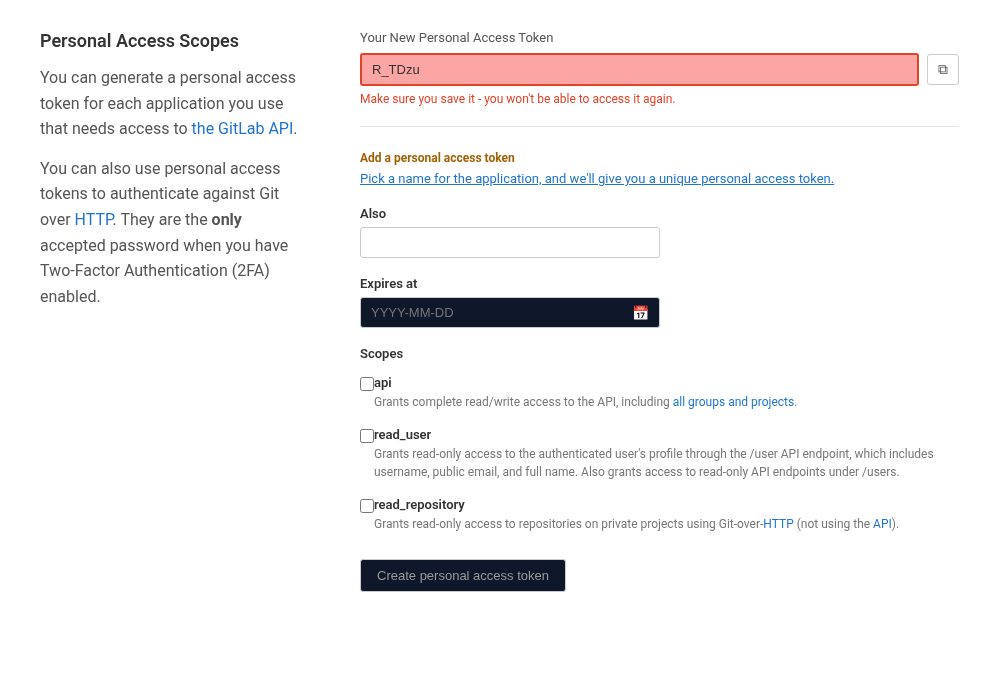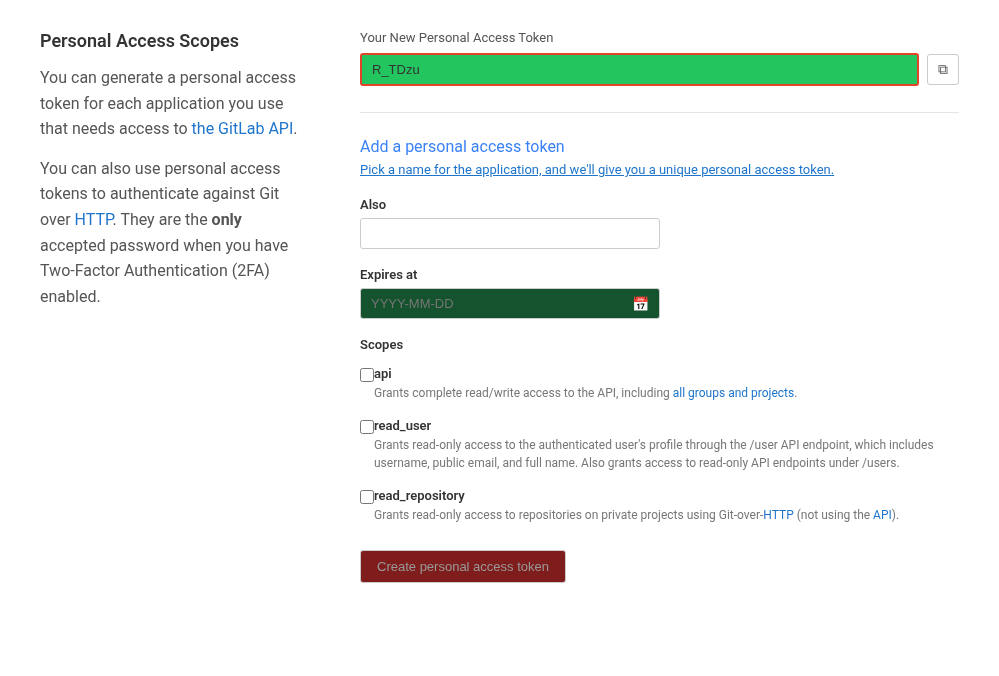--- a/index.html
+++ b/index.html
@@ -56,42 +56,42 @@
       margin-bottom: 6px;
     }
     .token-input {
       flex: 1;
       border: 2px solid #e24329;
       border-radius: 3px;
       padding: 7px 10px;
       font-size: 13px;
       color: #333;
       outline: none;
-      background: #22c55e;
+      background: #fca5a5;
     }
     .copy-btn {
       border: 1px solid #ccc;
       border-radius: 3px;
       background: #fff;
       padding: 6px 10px;
       cursor: pointer;
       font-size: 14px;
       color: #555;
       display: flex;
       align-items: center;
       justify-content: center;
     }
     .token-warning {
       font-size: 12px;
       color: #e24329;
     }
     .add-token-section h2 {
-      font-size: 16px;
-      font-weight: 400;
-      color: #3b82f6;
+      font-size: 12px;
+      font-weight: 700;
+      color: #a16207;
       margin-bottom: 6px;
     }
     .add-token-section .subtitle {
       font-size: 13px;
       color: #1f75cb;
       margin-bottom: 20px;
       text-decoration: underline;
     }
     .form-group {
       margin-bottom: 18px;
@@ -117,21 +117,21 @@
       width: 300px;
     }
     .date-input {
       width: 100%;
       border: 1px solid #ccc;
       border-radius: 3px;
       padding: 7px 36px 7px 10px;
       font-size: 13px;
       color: #999;
       outline: none;
-      background: #14532d;
+      background: #0f172a;
     }
     .date-icon {
       position: absolute;
       right: 10px;
       top: 50%;
       transform: translateY(-50%);
       color: #999;
       font-size: 14px;
     }
     .scopes-label {
@@ -164,21 +164,21 @@
       color: #777;
       line-height: 1.5;
     }
     .scope-desc a {
       color: #1f75cb;
       text-decoration: none;
     }
     .create-btn {
       border: 1px solid #ccc;
       border-radius: 3px;
-      background: #7f1d1d;
+      background: #0f172a;
       padding: 8px 16px;
       font-size: 13px;
       color: #999;
       cursor: pointer;
       margin-top: 8px;
     }
   </style>
 </head>
 <body>
 
@@ -198,20 +198,21 @@
   <div class="right-panel">
 
     <div class="new-token-section">
       <h2>Your New Personal Access Token</h2>
       <div class="token-row">
         <input type="text" class="token-input" value="R_TDzu" readonly="" style="">
         <button class="copy-btn">
           <span>⧉</span>
         </button>
       </div>
+      <div class="token-warning">Make sure you save it - you won't be able to access it again.</div>
     </div>
 
     <div class="add-token-section">
       <h2>Add a personal access token</h2>
       <div class="subtitle">Pick a name for the application, and we'll give you a unique personal access token.</div>
 
       
       <div class="form-group">
         <label class="form-label">Also</label>
         <input type="text" class="form-input" value="" style="">

